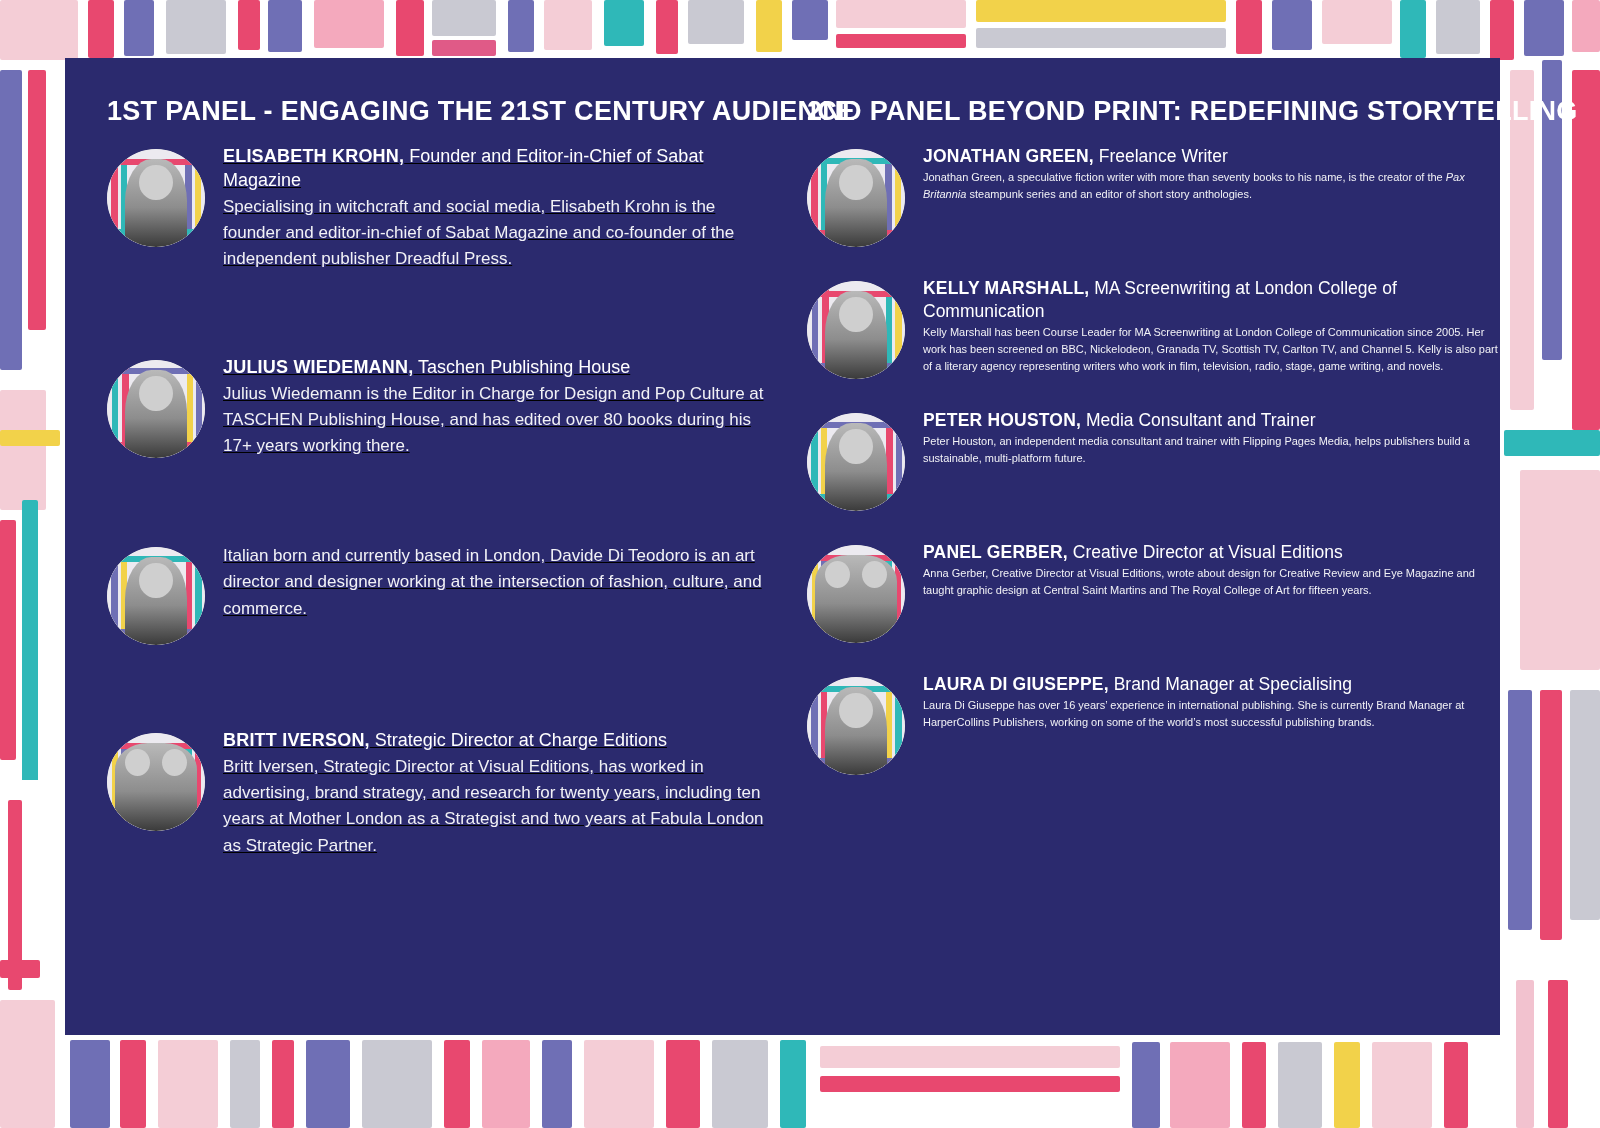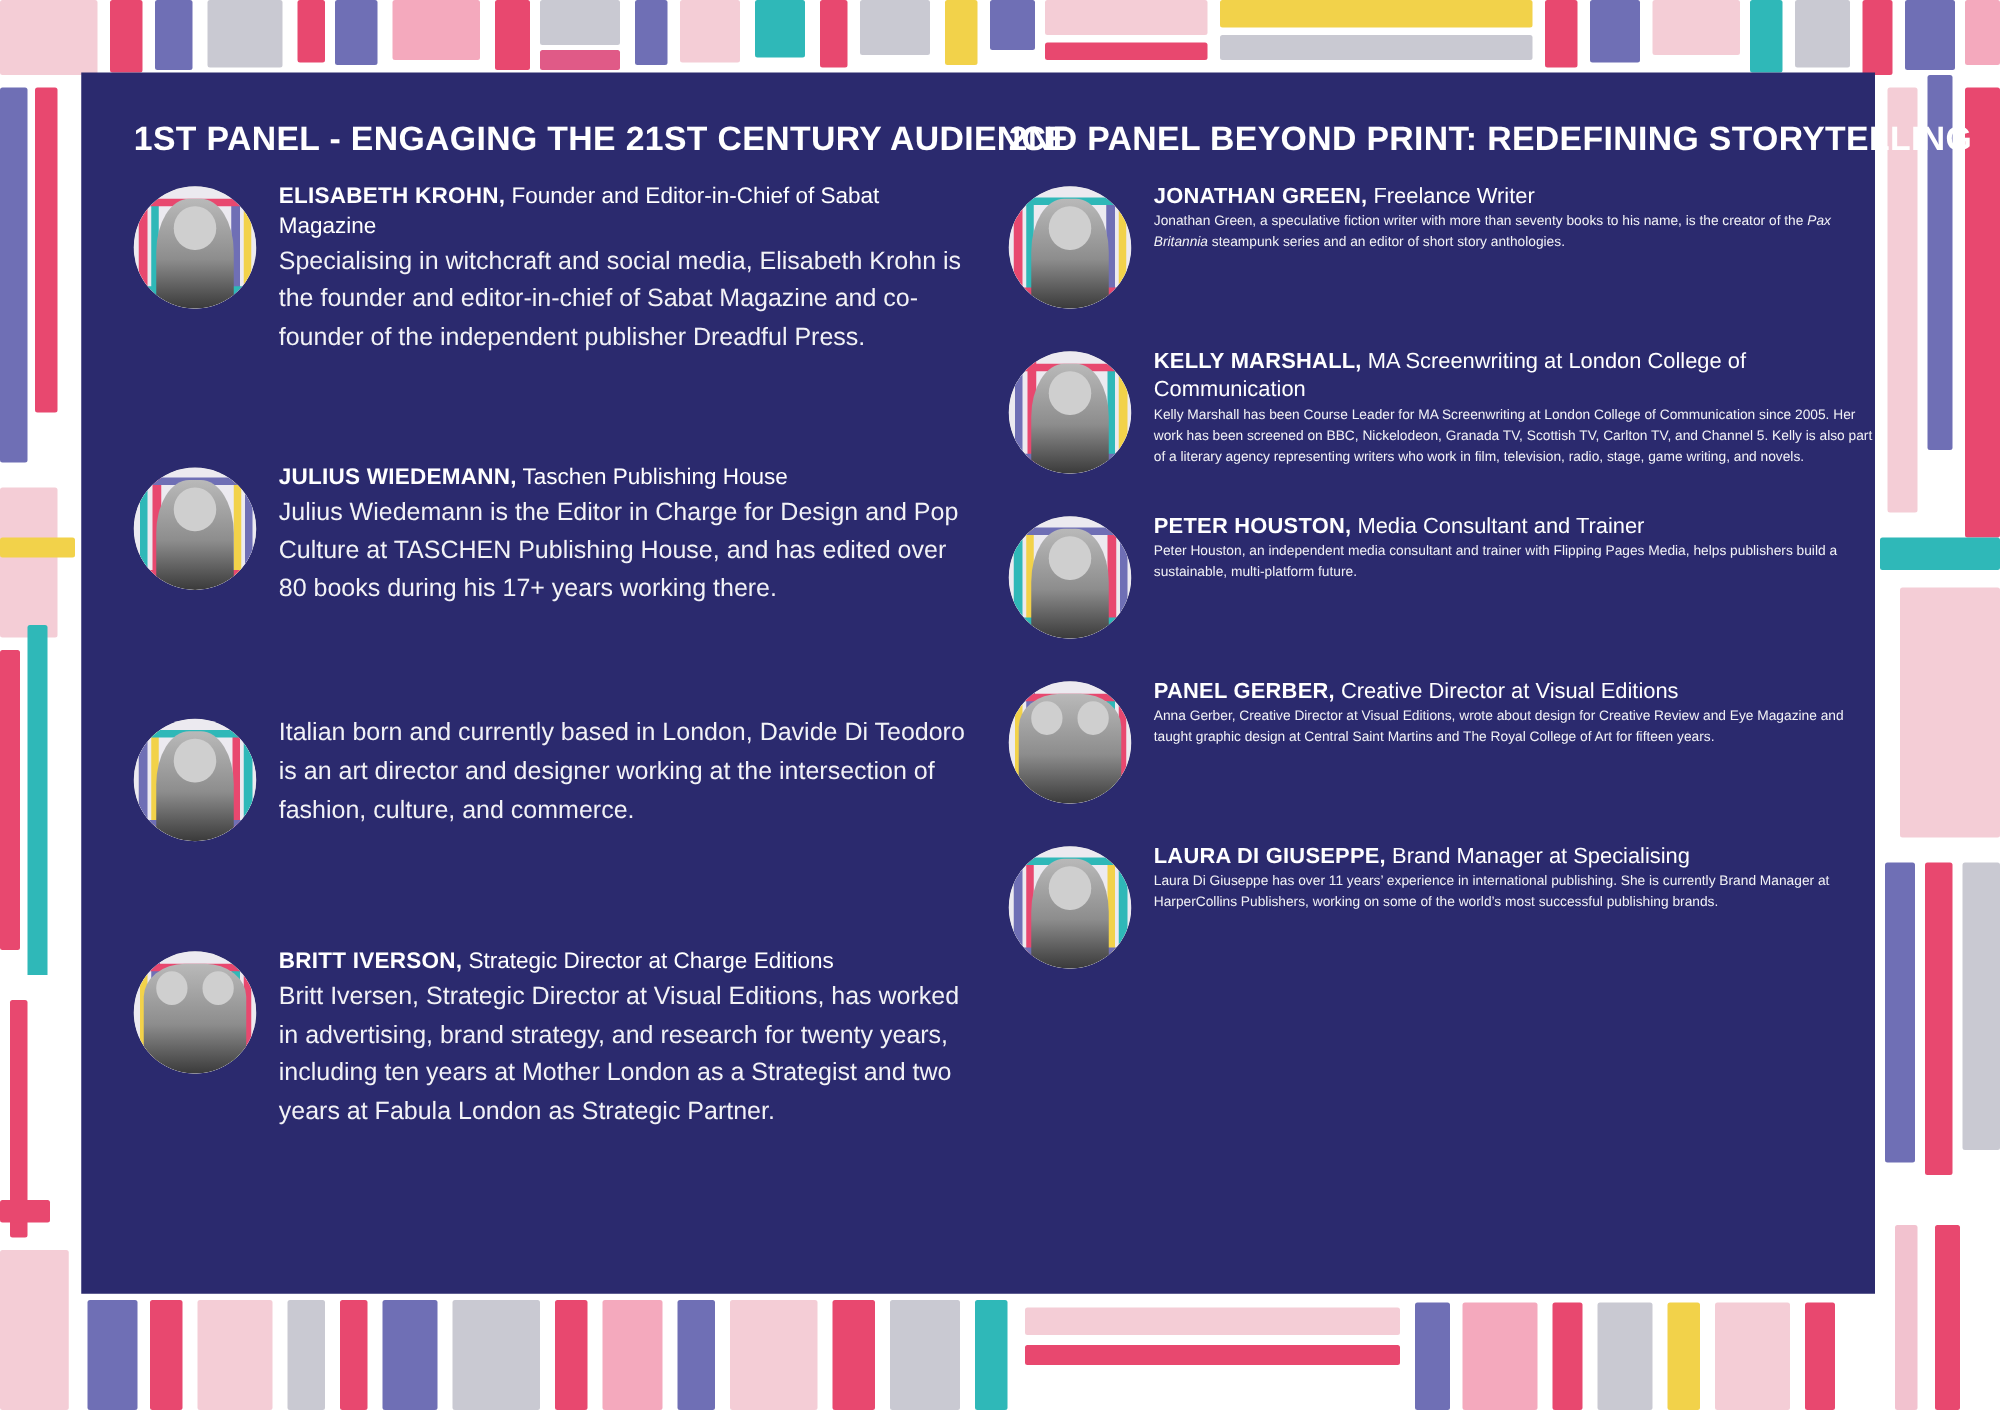--- a/index.html
+++ b/index.html
@@ -64,21 +64,21 @@
     white-space: nowrap;
     font-family: "Liberation Sans", sans-serif;
   }
 
   .speaker {
     display: flex;
     flex-direction: row;
     align-items: flex-start;
     margin-bottom: 22px;
   }
-  .col-left .speaker { margin-bottom: 84px; }
+  .col-left .speaker { margin-bottom: 84px; text-decoration: underline; }
   .col-left .speaker:last-child { margin-bottom: 0; }
   .col-right .speaker { margin-bottom: 30px; justify-content: flex-end; }
   .col-right .speaker:last-child { margin-bottom: 0; }
 
   .avatar {
     flex: 0 0 auto;
     width: 98px;
     height: 98px;
     border-radius: 50%;
     overflow: hidden;
@@ -133,21 +133,21 @@
   }
   .sp-bio {
     font-size: 11px;
     line-height: 1.52;
     margin: 0;
     color: #f2f2f6;
   }
   .sp-bio em { font-style: italic; }
 
   .col-left .sp-head { font-size: 18px; }
-  .col-left .sp-bio { font-size: 20px; line-height: 1.54; }
+  .col-left .sp-bio { font-size: 17px; line-height: 1.54; }
 </style>
 </head>
 <body>
 
 <div id="page">
 
   <div class="stripe" style="left:0;top:0;width:78px;height:60px;background:#f4cdd6;"></div>
   <div class="stripe" style="left:88px;top:0;width:26px;height:58px;background:#e8486f;"></div>
   <div class="stripe" style="left:124px;top:0;width:30px;height:56px;background:#6f6fb5;"></div>
   <div class="stripe" style="left:166px;top:0;width:60px;height:54px;background:#c9c9d2;"></div>
@@ -404,20 +404,20 @@
               <div class="b" style="left:81%;top:0;width:6%;height:100%;background:#f2d24a;"></div>
               <div class="b" style="left:90%;top:0;width:7%;height:100%;background:#2fb8b8;"></div>
               <div class="b" style="left:0;top:9%;width:100%;height:6%;background:#2fb8b8;"></div>
               <div class="b" style="left:0;top:83%;width:100%;height:7%;background:#6f6fb5;"></div>
               <div class="photo"></div>
               <div class="head"></div>
             </div>
           </div>
           <div class="sp-text">
             <p class="sp-head"><span class="sp-name">LAURA DI GIUSEPPE,</span><span class="sp-role"> Brand Manager at Specialising</span></p>
-            <p class="sp-bio">Laura Di Giuseppe has over 11 years’ experience in international publishing. She is currently Brand Manager at HarperCollins Publishers, working on some of the world’s most successful publishing brands.</p>
+            <p class="sp-bio">Laura Di Giuseppe has over 16 years’ experience in international publishing. She is currently Brand Manager at HarperCollins Publishers, working on some of the world’s most successful publishing brands.</p>
           </div>
         </div>
       </div>
 
     </div>
   </div>
 </div>
 
 </body></html>

